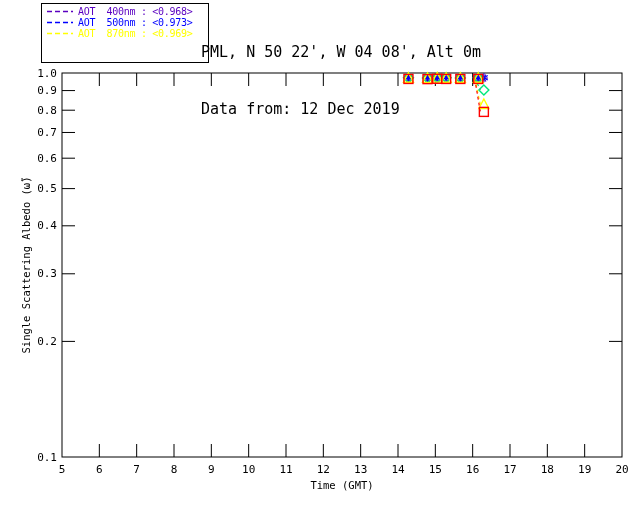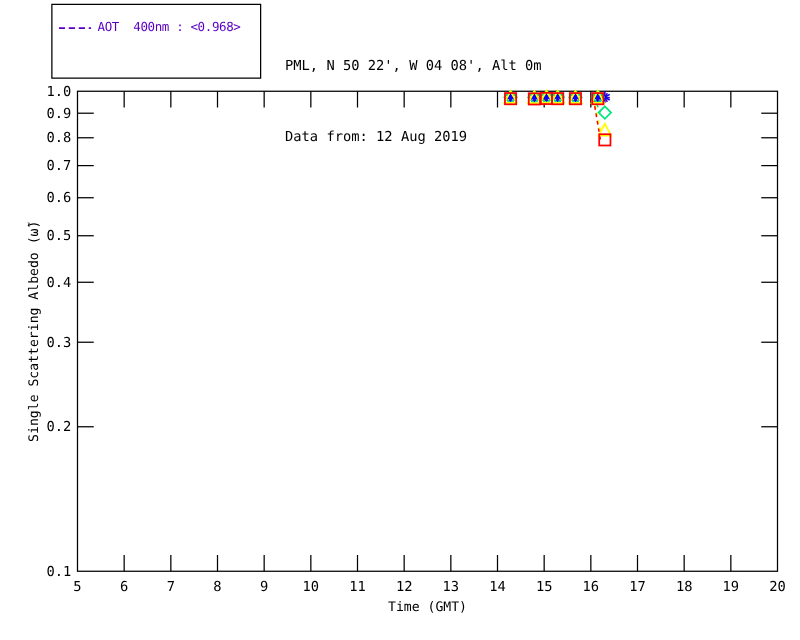--- a/index.html
+++ b/index.html
@@ -1,51 +1,63 @@
 <!DOCTYPE html>
 <html><head>
 <meta charset="utf-8">
 <style>
   html,body{margin:0;padding:0;background:#fff;}
   .page{
     position:relative;width:640px;height:512px;background:#fff;overflow:hidden;
     font-family:"DejaVu Sans Mono","Liberation Mono",monospace;
   }
   .hdr{
-    position:absolute;left:228px;top:5px;color:#000;
-    font-size:11px;line-height:19px;white-space:pre;
+    position:absolute;left:201px;top:5px;color:#000;
+    font-size:15px;line-height:19px;white-space:pre;
   }
   .legend{
     position:absolute;left:41px;top:3px;width:168px;height:60px;
     border:1px solid #000;background:#fff;box-sizing:border-box;
-    padding:13px 4px 0 5px;
+    padding:2px 4px 0 5px;
   }
   .legend-row{display:flex;align-items:center;height:11.2px;}
   .legend-dash{flex:0 0 26px;margin-right:5px;}
   .legend-label{font-size:10px;white-space:pre;letter-spacing:-0.3px;}
   svg text{font-family:"DejaVu Sans Mono","Liberation Mono",monospace;}
   #chart{position:absolute;left:0;top:0;}
 </style>
 </head>
 <body>
 
 <div class="page">
 
   <div class="legend" id="legend-box">
       <div class="legend-row">
         <svg class="legend-dash" width="26" height="5">
           <line x1="0" y1="2.5" x2="26" y2="2.5" stroke="#5A00C0" stroke-width="1.4" stroke-dasharray="5,3"></line>
         </svg>
         <span class="legend-label" style="color:#5A00C0">AOT  400nm : &lt;0.968&gt;</span>
       </div>
+      <div class="legend-row">
+        <svg class="legend-dash" width="26" height="5">
+          <line x1="0" y1="2.5" x2="26" y2="2.5" stroke="#0000FF" stroke-width="1.4" stroke-dasharray="5,3"></line>
+        </svg>
+        <span class="legend-label" style="color:#0000FF">AOT  500nm : &lt;0.973&gt;</span>
+      </div>
+      <div class="legend-row">
+        <svg class="legend-dash" width="26" height="5">
+          <line x1="0" y1="2.5" x2="26" y2="2.5" stroke="#FFFF00" stroke-width="1.4" stroke-dasharray="5,3"></line>
+        </svg>
+        <span class="legend-label" style="color:#FFFF00">AOT  870nm : &lt;0.969&gt;</span>
+      </div>
     </div>
 
   <div class="hdr">
     <div>PML, N 50 22', W 04 08', Alt 0m</div>
-    <div>Data from: 12 Aug 2019</div>
+    <div>Data from: 12 Dec 2019</div>
   </div>
 
   <svg id="chart" width="640" height="512">
       <rect x="62" y="73" width="560" height="384" fill="none" stroke="#000" stroke-width="1"></rect>
       <text x="62" y="473" fill="#000" font-size="11" text-anchor="middle">5</text>
       <line x1="99.33333333333334" y1="457" x2="99.33333333333334" y2="444" stroke="#000" stroke-width="1"></line>
       <line x1="99.33333333333334" y1="73" x2="99.33333333333334" y2="86" stroke="#000" stroke-width="1"></line>
       <text x="99.33333333333334" y="473" fill="#000" font-size="11" text-anchor="middle">6</text>
       <line x1="136.66666666666669" y1="457" x2="136.66666666666669" y2="444" stroke="#000" stroke-width="1"></line>
       <line x1="136.66666666666669" y1="73" x2="136.66666666666669" y2="86" stroke="#000" stroke-width="1"></line>

